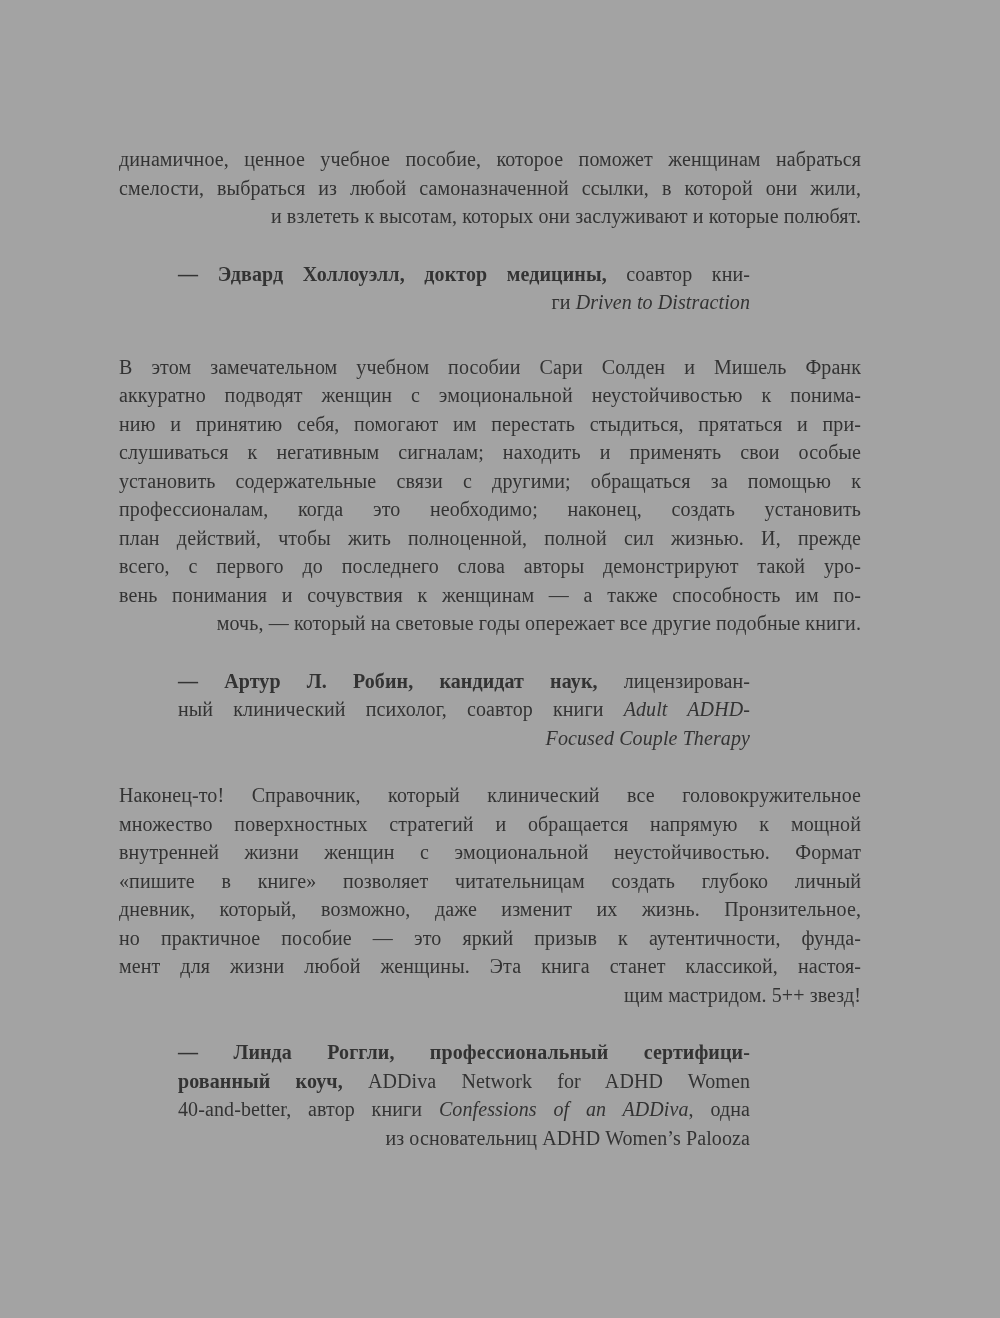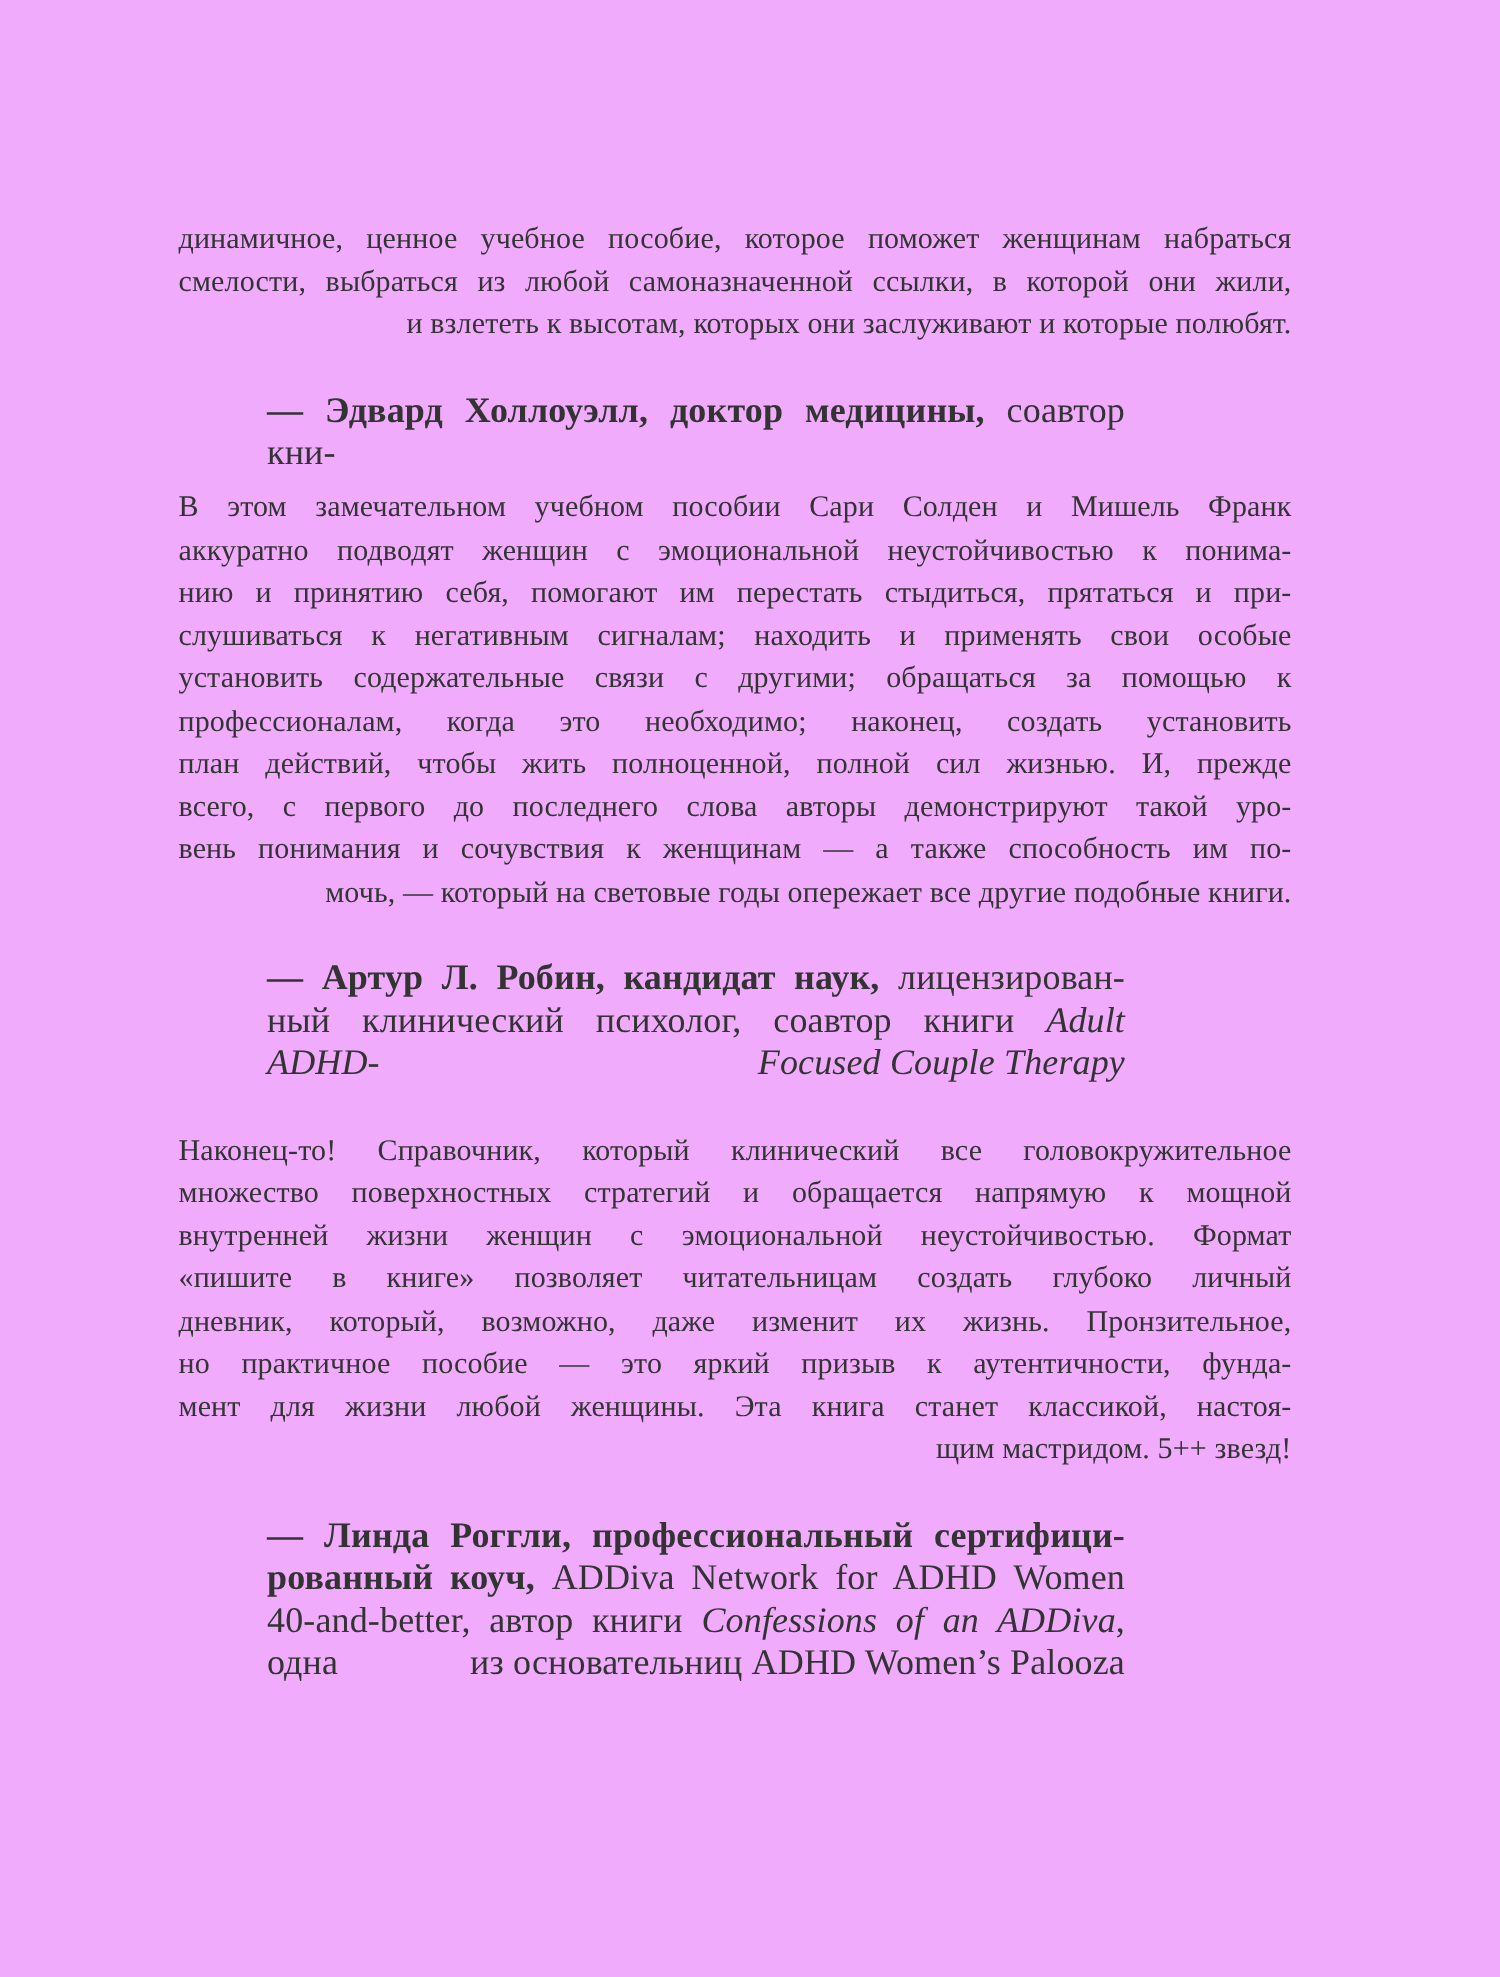--- a/index.html
+++ b/index.html
@@ -7,21 +7,21 @@
     padding: 0;
     width: 1000px;
     height: 1318px;
     background: #ffffff;
     overflow: hidden;
   }
   .page {
     position: relative;
     width: 1000px;
     height: 1318px;
-    background: #f0abfc;
+    background: #a3a3a3;
     font-family: "Liberation Serif", "DejaVu Serif", serif;
     color: #333333;
   }
   .content {
     position: absolute;
     left: 119px;
     top: 145px;
     width: 742px;
   }
   .block + .block { margin-top: 29px; }
@@ -37,37 +37,38 @@
   }
   .line.just {
     text-align: justify;
     text-align-last: justify;
     text-justify: inter-word;
   }
   .attribution {
     margin-left: 59px;
     margin-right: 111px;
   }
-  .attribution .line { font-size: 24px; }
+  .attribution .line { font-size: 20px; }
   .seg-n { font-weight: normal; font-style: normal; }
   .seg-b { font-weight: bold; font-style: normal; }
   .seg-i { font-weight: normal; font-style: italic; }
 </style>
 </head>
 <body style="background: rgb(255, 255, 255);">
 
 <div class="page">
   <div class="content" style="color: rgb(51, 51, 51);">
       <div class="block paragraph">
         <div class="line just"><span class="seg-n">динамичное, ценное учебное пособие, которое поможет женщинам набраться</span></div>
         <div class="line just"><span class="seg-n">смелости, выбраться из любой самоназначенной ссылки, в которой они жили,</span></div>
         <div class="line"><span class="seg-n">и взлететь к высотам, которых они заслуживают и которые полюбят.</span></div>
       </div>
       <div class="block attribution">
         <div class="line just"><span class="seg-b">— Эдвард Холлоуэлл, доктор медицины,</span><span class="seg-n"> соавтор кни-</span></div>
+        <div class="line"><span class="seg-n">ги </span><span class="seg-i">Driven to Distraction</span></div>
       </div>
       <div class="block paragraph">
         <div class="line just"><span class="seg-n">В этом замечательном учебном пособии Сари Солден и Мишель Франк</span></div>
         <div class="line just"><span class="seg-n">аккуратно подводят женщин с эмоциональной неустойчивостью к понима-</span></div>
         <div class="line just"><span class="seg-n">нию и принятию себя, помогают им перестать стыдиться, прятаться и при-</span></div>
         <div class="line just"><span class="seg-n">слушиваться к негативным сигналам; находить и применять свои особые</span></div>
         <div class="line just"><span class="seg-n">установить содержательные связи с другими; обращаться за помощью к</span></div>
         <div class="line just"><span class="seg-n">профессионалам, когда это необходимо; наконец, создать установить</span></div>
         <div class="line just"><span class="seg-n">план действий, чтобы жить полноценной, полной сил жизнью. И, прежде</span></div>
         <div class="line just"><span class="seg-n">всего, с первого до последнего слова авторы демонстрируют такой уро-</span></div>

